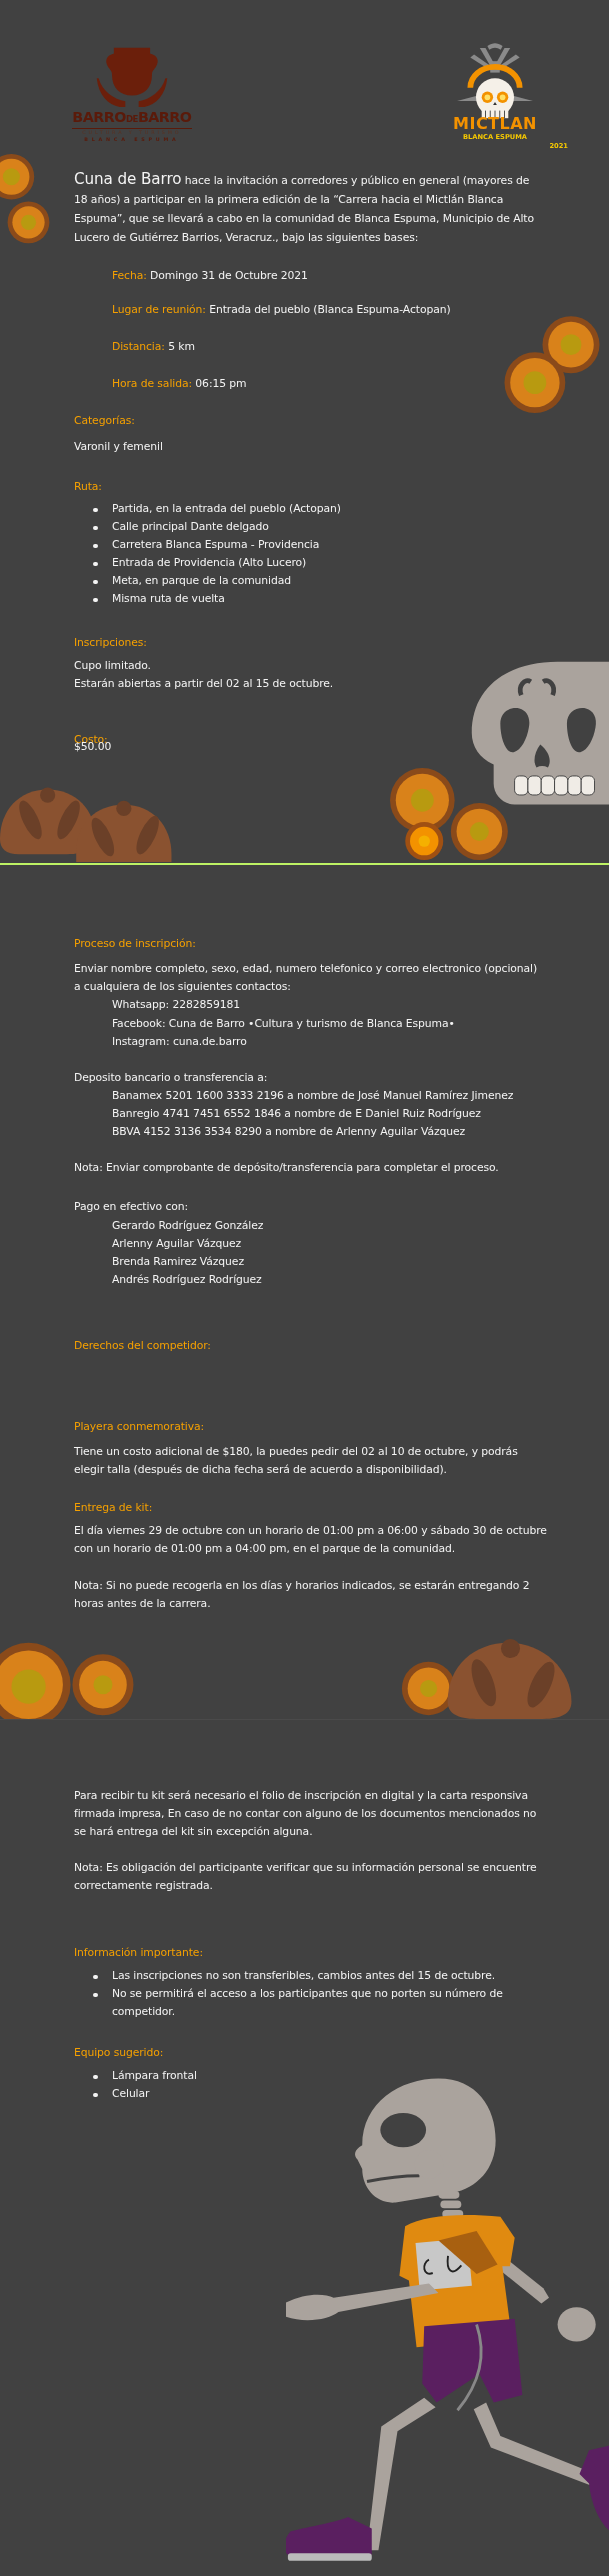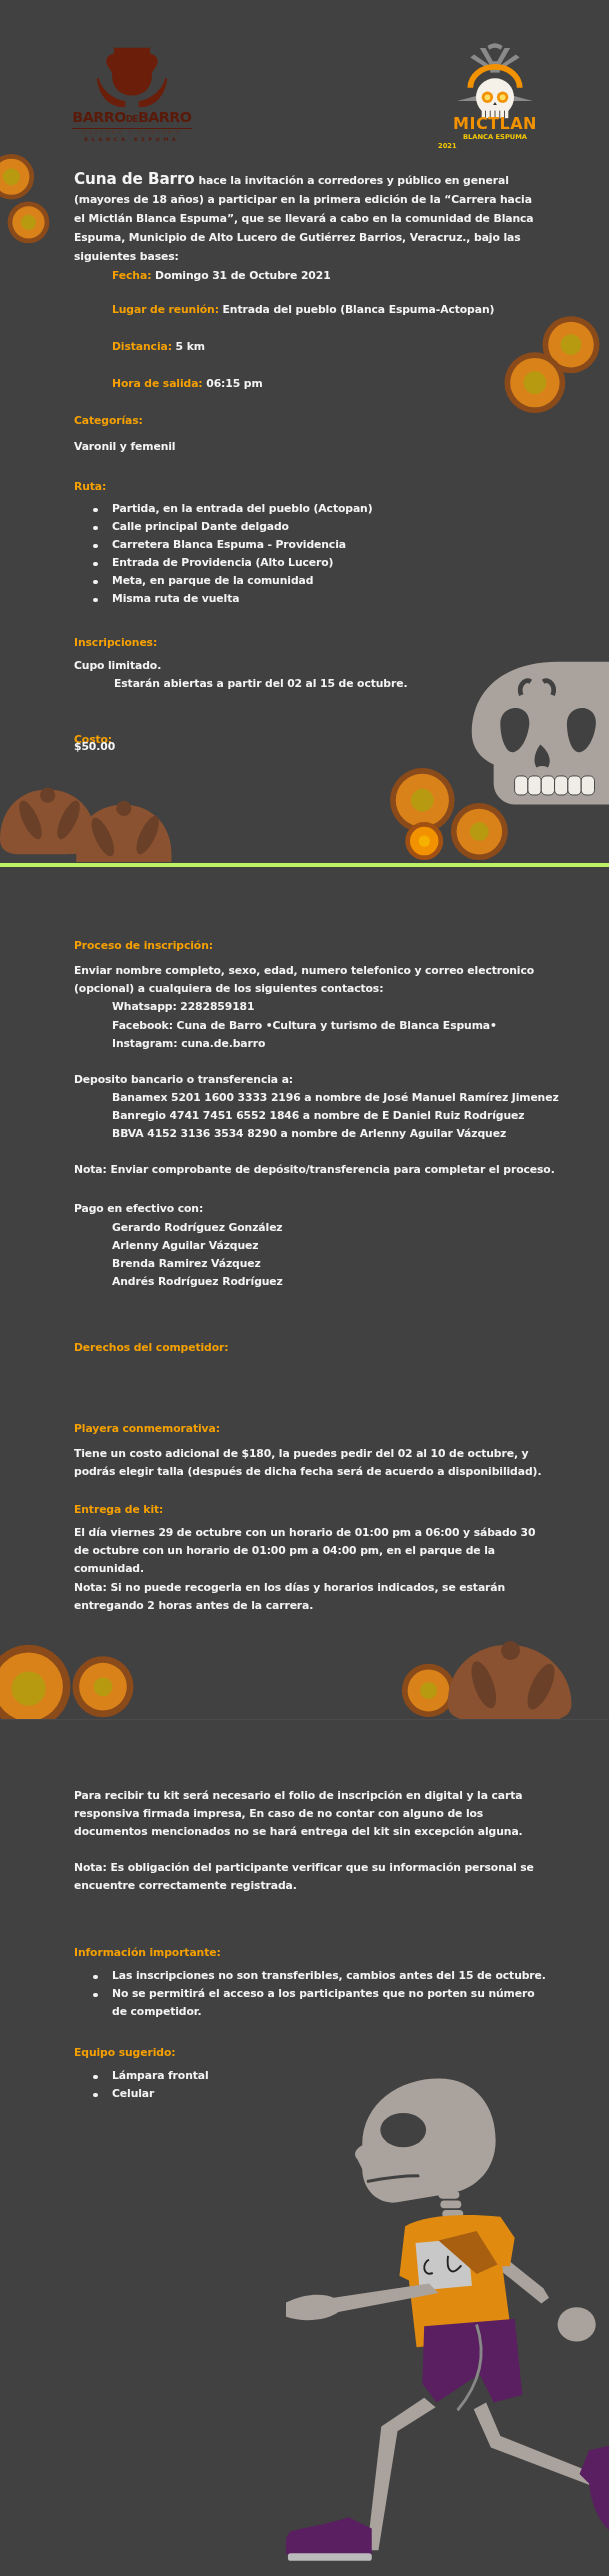--- a/index.html
+++ b/index.html
@@ -2,24 +2,24 @@
 <html><head>
 <meta charset="utf-8">
 <style>
   html, body { margin: 0; padding: 0; }
   body {
     width: 610px; height: 2576px; background: #414141; position: relative; overflow: hidden;
     font-family: "DejaVu Sans", sans-serif; color: #ffffff;
   }
   .panel { position: absolute; left: 0; width: 610px; background: #414141; overflow: hidden; }
   .panel-1 { top: 0; height: 862px; }
-  .panel-2 { top: 863px; height: 855px; border-top: 4px solid #bef264; }
+  .panel-2 { top: 863px; height: 855px; border-top: 2px solid #bef264; }
   .panel-3 { top: 1719px; height: 857px; border-top: 1px solid #4a4a4a; }
   .deco { position: absolute; }
-  .txt { position: absolute; left: 74px; width: 495px; font-weight: bold; font-size: 10.8px; line-height: 18px; color: #f4f4f4; letter-spacing: -0.1px; }
+  .txt { position: absolute; left: 74px; width: 495px; font-weight: normal; font-size: 10.8px; line-height: 18px; color: #f4f4f4; letter-spacing: -0.1px; }
   .orange { color: #f5a000; }
   .indent { padding-left: 38px; }
   ul.bul { margin: 0; padding: 0 0 0 38px; list-style: none; }
   ul.bul li { position: relative; padding-left: 0; }
   ul.bul li::before { content: ""; position: absolute; left: -19px; top: 7.6px; width: 4.8px; height: 4.8px; border-radius: 50%; background: #f4f4f4; }
   .intro-lead { font-size: 15.2px; }
   .logo-text { font-family: "DejaVu Sans", sans-serif; }
 </style>
 </head>
 <body>
@@ -62,21 +62,21 @@
       <g stroke="#444" stroke-width="1">
           <line x1="50" y1="72" x2="50" y2="80"></line>
           <line x1="55" y1="72" x2="55" y2="80"></line>
           <line x1="60" y1="72" x2="60" y2="80"></line>
           <line x1="65" y1="72" x2="65" y2="80"></line>
           <line x1="70" y1="72" x2="70" y2="80"></line>
         </g>
     </svg>
     <div style="position:absolute; left:0; top:72px; width:114px; text-align:center; font-weight:bold; font-size:16px; color:#f39200; letter-spacing:0.5px;">MICTLAN</div>
     <div style="position:absolute; left:0; top:91px; width:114px; text-align:center; font-weight:bold; font-size:6.7px; color:#f5c800;">BLANCA ESPUMA</div>
-    <div style="position:absolute; left:0; top:100px; width:114px; text-align:left; font-weight:bold; font-size:6.7px; color:#f5c800;">2021</div>
+    <div style="position:absolute; left:16px; top:100px; width:114px; text-align:right; font-weight:bold; font-size:6.7px; color:#f5c800;">2021</div>
   </div>
 
   <svg class="deco" style="left:0; top:148px;" width="57" height="105" viewBox="0 0 60 110">
     <g>
         <circle cx="12" cy="30" r="24" fill="#8a4a1a"></circle>
         <circle cx="12" cy="30" r="19" fill="#d9821a"></circle>
         <circle cx="12" cy="30" r="9" fill="#b89a10"></circle>
       </g>
     <g>
         <circle cx="30" cy="78" r="22" fill="#8a4a1a"></circle>
@@ -117,21 +117,21 @@
       <li>Calle principal Dante delgado</li>
       <li>Carretera Blanca Espuma - Providencia</li>
       <li>Entrada de Providencia (Alto Lucero)</li>
       <li>Meta, en parque de la comunidad</li>
       <li>Misma ruta de vuelta</li>
     </ul>
   </div>
 
   <div class="txt" style="top:634px; color:#f5a000;">Inscripciones:</div>
   <div class="txt" style="top:657px;">Cupo limitado.</div>
-  <div class="txt" style="top:675px;margin-left:40px;">Estarán abiertas a partir del 02 al 15 de octubre.</div>
+  <div class="txt" style="top:675px;">Estarán abiertas a partir del 02 al 15 de octubre.</div>
 
   <div class="txt" style="top:713px; color:#f5a000;margin-top:18px;">Costo:</div>
   <div class="txt" style="top:738px;">$50.00</div>
 
   <svg class="deco" style="left:462px; top:657px;" width="148" height="157" viewBox="0 0 155 165">
     <path d="M10 80 c0 -50 40 -75 90 -75 l55 0 l0 150 l-100 0 c-12 0 -22 -10 -22 -22 l0 -20 c-14 -6 -23 -18 -23 -33 z" fill="#aaa39d"></path>
     <path d="M40 70 c0 -12 10 -18 20 -16 c8 2 12 10 10 20 c-2 12 -8 24 -16 26 c-8 2 -14 -14 -14 -30 z" fill="#414141"></path>
     <path d="M110 70 c0 -12 10 -18 20 -16 c8 2 12 10 10 20 c-2 12 -8 24 -16 26 c-8 2 -14 -14 -14 -30 z" fill="#414141"></path>
     <path d="M82 92 c-6 8 -8 18 -4 24 c4 -2 8 -2 12 0 c4 -6 2 -16 -8 -24 z" fill="#414141"></path>
     <path d="M62 40 c-4 -10 4 -18 10 -14" fill="none" stroke="#414141" stroke-width="5"></path>

